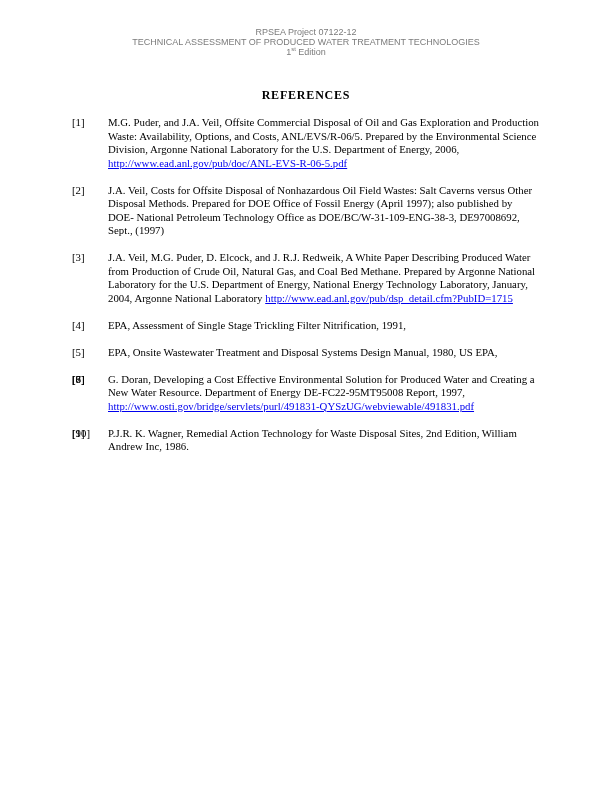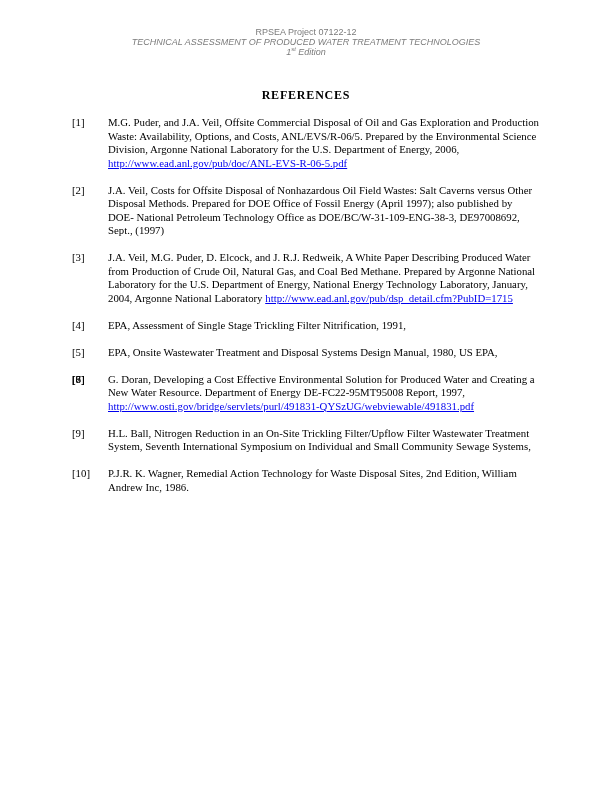--- a/index.html
+++ b/index.html
@@ -20,21 +20,21 @@
   }
   .running-header {
     position: absolute;
     top: 27px; left: 0; right: 0;
     text-align: center;
     font-family: "Liberation Sans", sans-serif;
     font-size: 9px;
     line-height: 10px;
     color: var(--header-color);
   }
-  .running-header .it { font-style: italic; }
+  .running-header .it { }
   .running-header sup { font-size: 6px; line-height: 0; }
   .section-title {
     position: absolute;
     top: 88px; left: 0; right: 0;
     margin: 0;
     text-align: center;
     font-family: "Liberation Serif", serif;
     font-weight: bold;
     font-size: 12px;
     letter-spacing: 0.8px;
@@ -97,20 +97,20 @@
 
   <div class="refs">
       <div class="ref"><span class="ref-num">[1]</span><span class="ref-body">M.G. Puder, and J.A. Veil, Offsite Commercial Disposal of Oil and Gas Exploration and Production Waste: Availability, Options, and Costs, ANL/EVS/R-06/5. Prepared by the Environmental Science Division, Argonne National Laboratory for the U.S. Department of Energy, 2006, <a class="ref-link" href="#">http://www.ead.anl.gov/pub/doc/ANL-EVS-R-06-5.pdf</a></span></div>
       <div class="ref"><span class="ref-num">[2]</span><span class="ref-body">J.A. Veil, Costs for Offsite Disposal of Nonhazardous Oil Field Wastes: Salt Caverns versus Other Disposal Methods. Prepared for DOE Office of Fossil Energy (April 1997); also published by DOE- National Petroleum Technology Office as DOE/BC/W-31-109-ENG-38-3, DE97008692, Sept., (1997)</span></div>
       <div class="ref"><span class="ref-num">[3]</span><span class="ref-body">J.A. Veil, M.G. Puder, D. Elcock, and J. R.J. Redweik, A White Paper Describing Produced Water from Production of Crude Oil, Natural Gas, and Coal Bed Methane. Prepared by Argonne National Laboratory for the U.S. Department of Energy, National Energy Technology Laboratory, January, 2004, Argonne National Laboratory <a class="ref-link" href="#">http://www.ead.anl.gov/pub/dsp_detail.cfm?PubID=1715</a></span></div>
       <div class="ref"><span class="ref-num">[4]</span><span class="ref-body">EPA, Assessment of Single Stage Trickling Filter Nitrification, 1991,</span></div>
       <div class="ref"><span class="ref-num">[5]</span><span class="ref-body">EPA, Onsite Wastewater Treatment and Disposal Systems Design Manual, 1980, US EPA,</span></div>
       <div class="ref"><span class="ref-num">[6]</span></div>
       <div class="ref"><span class="ref-num">[7]</span></div>
       <div class="ref"><span class="ref-num">[8]</span><span class="ref-body">G. Doran, Developing a Cost Effective Environmental Solution for Produced Water and Creating a New Water Resource. Department of Energy DE-FC22-95MT95008 Report, 1997, <a class="ref-link" href="#">http://www.osti.gov/bridge/servlets/purl/491831-QYSzUG/webviewable/491831.pdf</a></span></div>
-      <div class="ref"><span class="ref-num">[9]</span><span class="ref-body">H.L. Ball, Nitrogen Reduction in an On-Site Trickling Filter/Upflow Filter Wastewater Treatment System, Seventh International Symposium on Individual and Small Community Sewage Systems,</span></div>
+      <div class="ref"><span class="ref-num">[9]</span></div>
       <div class="ref"><span class="ref-num">[10]</span><span class="ref-body">P.J.R. K. Wagner, Remedial Action Technology for Waste Disposal Sites, 2nd Edition, William Andrew Inc, 1986.</span></div>
     </div>
 
   <div class="footer-rule"></div>
   <div class="page-number">142</div>
 
 </div>
 
 </body></html>

